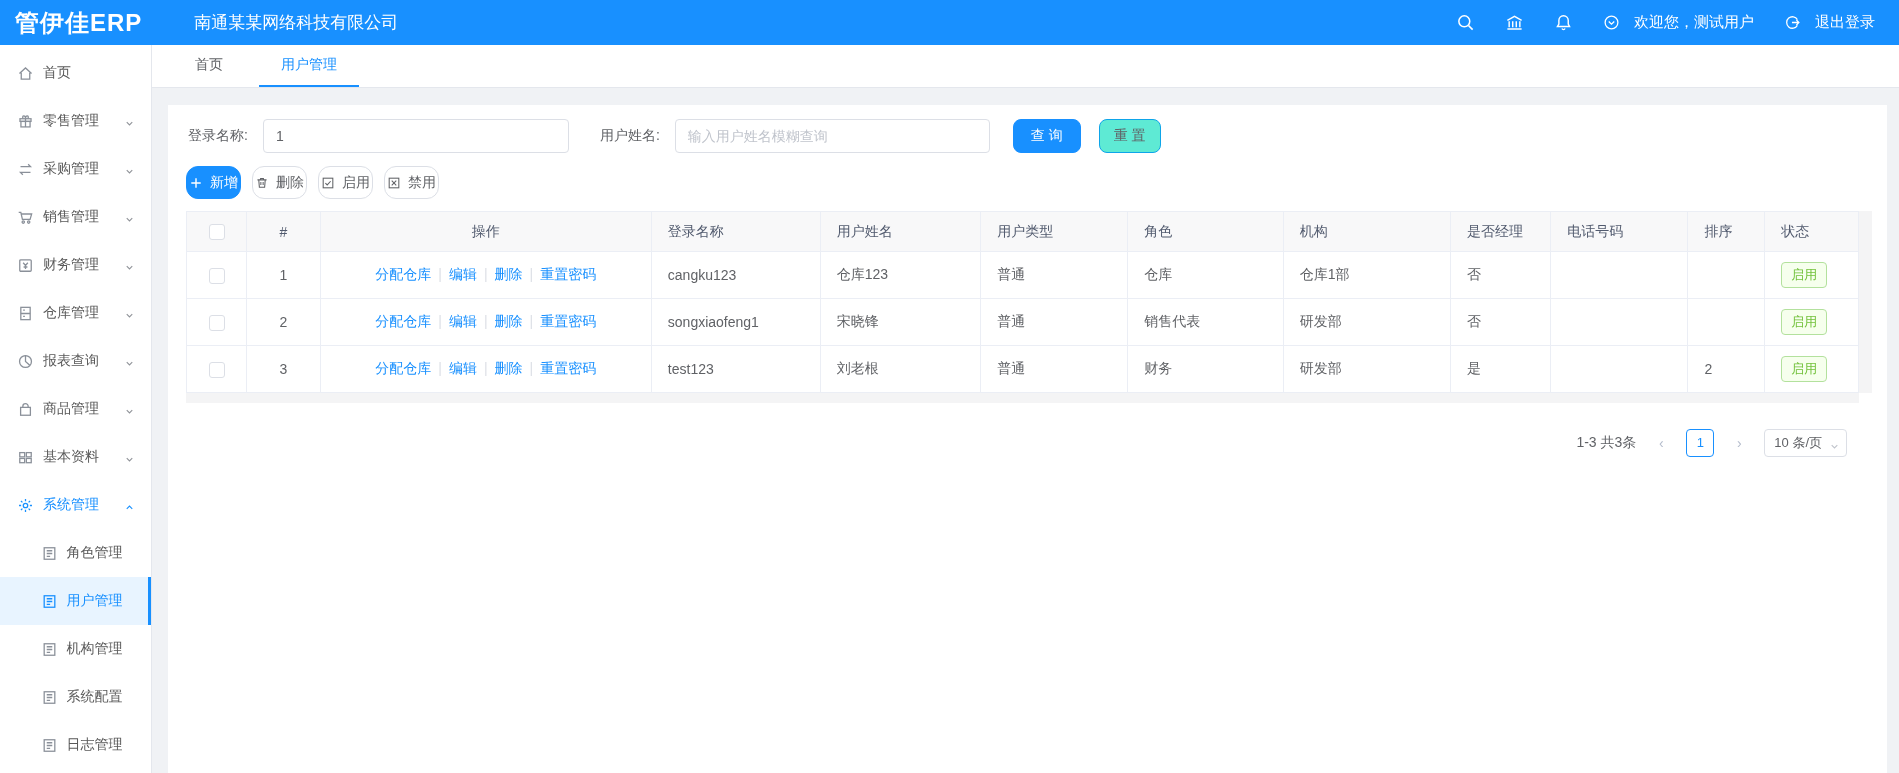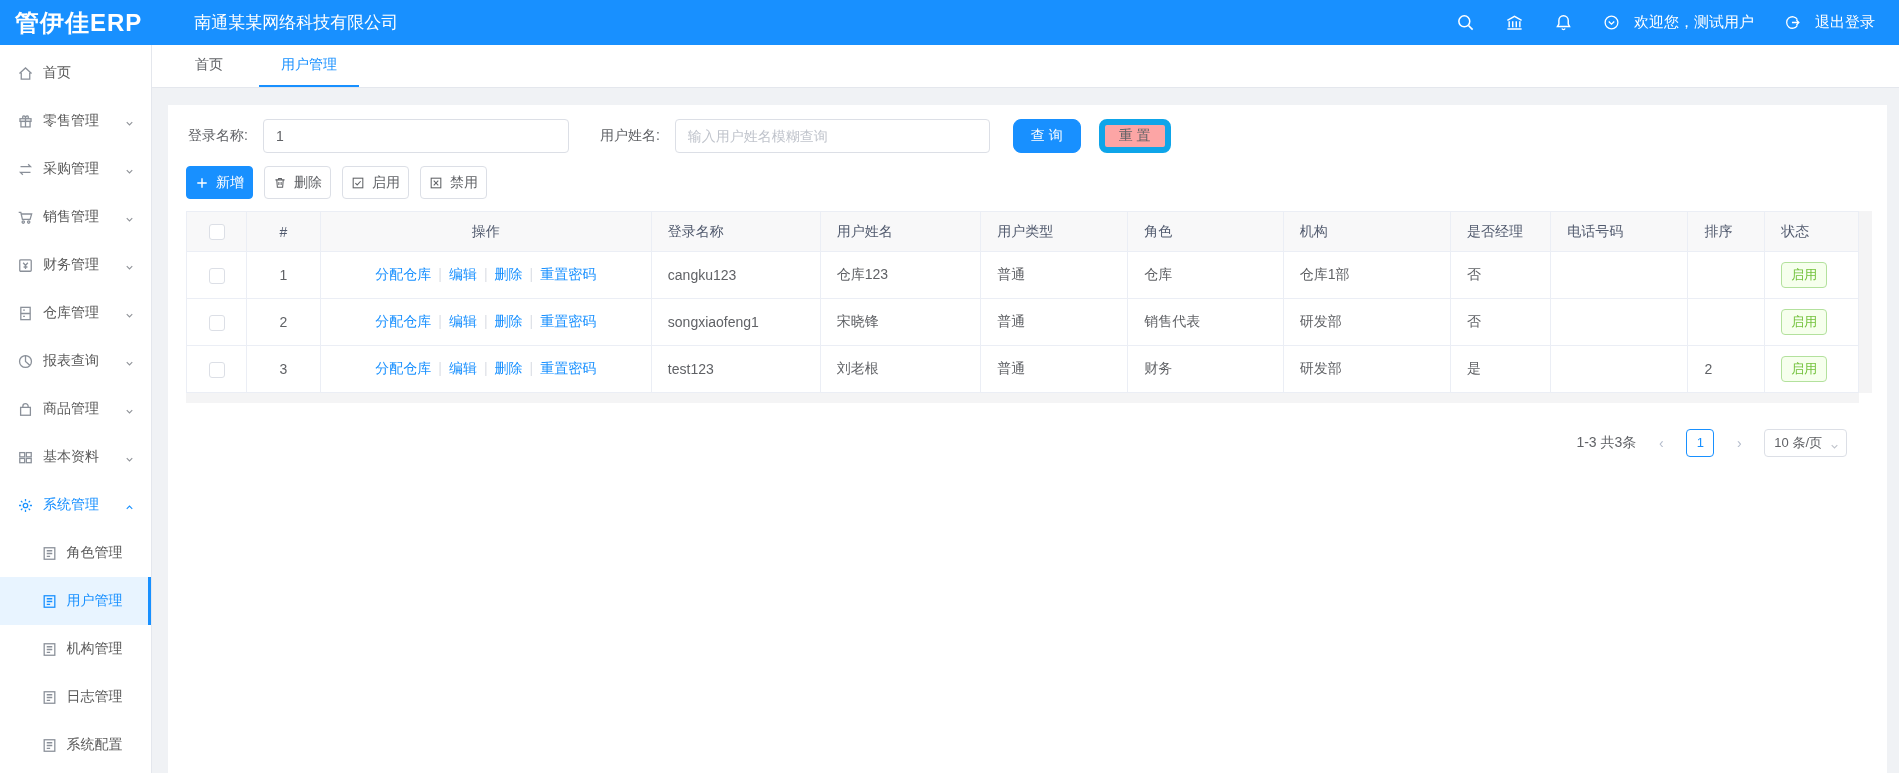--- a/index.html
+++ b/index.html
@@ -49,27 +49,27 @@
   .inp { height:34px; border:1px solid #dcdfe6; border-radius:4px; padding:0 12px;
     font-size:14px; color:#606266; outline:none; font-family:inherit; }
   .inp::placeholder { color:#c0c4cc; }
   .inp-login { width:306px; }
   .inp-name { width:315px; margin-left:0; }
   .f-label2 { margin-left:31px; }
   .btn { height:34px; border-radius:8px; font-size:14px; cursor:pointer;
     font-family:inherit; display:inline-flex; align-items:center; }
   .btn-query { margin-left:23px; background:#1890ff; border:1px solid #1890ff;
     color:#fff; padding:0 17px; }
-  .btn-reset { margin-left:18px; background:#fca5a5; border:6px solid #0ea5e9;
+  .btn-reset { margin-left:18px; background:#5eead4; border:1px solid #0ea5e9;
     color:#606266; padding:0 14px; }
 
   
   .toolbar { margin-top:13px; display:flex; gap:11px; padding-left:8px; }
-  .tbtn { height:33px; padding:0 8px; display:inline-flex; align-items:center; gap:7px;
-    font-size:14px; border-radius:4px; border:1px solid #dcdfe6; background:#fff;
+  .tbtn { height:33px; padding:0 2px; display:inline-flex; align-items:center; gap:7px;
+    font-size:14px; border-radius:12px; border:1px solid #dcdfe6; background:#fff;
     color:#606266; cursor:pointer; font-family:inherit; }
   .tbtn .bicon { width:14px; height:14px; display:inline-flex; }
   .tbtn .bicon svg { width:100%; height:100%; }
   .tbtn.primary { background:#1890ff; border-color:#1890ff; color:#fff; }
 
   
   .table-wrap { margin:12px 5px 0 8px; position:relative; padding-right:13px; padding-bottom:10px; }
   .vtrack { position:absolute; top:0; right:0; bottom:10px; width:13px; background:#f4f4f5; }
   .htrack { position:absolute; left:0; right:13px; bottom:0; height:10px; background:#f4f4f5; }
   table { width:100%; border-collapse:collapse; table-layout:fixed; font-size:14px; color:#606266; }
@@ -263,28 +263,28 @@
               <rect x="3" y="2.6" width="10" height="10.8"></rect>
               <path d="M5.4 5.4h5.2M5.4 8h5.2M5.4 10.6h3.2"></path>
             </svg></span>
         <span>机构管理</span>
       </div>
       <div class="s-item sub">
         <span class="s-icon"><svg viewBox="0 0 16 16" fill="none" stroke="currentColor" stroke-width="1.2">
               <rect x="3" y="2.6" width="10" height="10.8"></rect>
               <path d="M5.4 5.4h5.2M5.4 8h5.2M5.4 10.6h3.2"></path>
             </svg></span>
-        <span>日志管理</span>
+        <span>系统配置</span>
       </div>
       <div class="s-item sub">
         <span class="s-icon"><svg viewBox="0 0 16 16" fill="none" stroke="currentColor" stroke-width="1.2">
               <rect x="3" y="2.6" width="10" height="10.8"></rect>
               <path d="M5.4 5.4h5.2M5.4 8h5.2M5.4 10.6h3.2"></path>
             </svg></span>
-        <span>系统配置</span>
+        <span>日志管理</span>
       </div>
     </aside>
 
     <div class="content">
       <div class="tabbar">
         <div class="tab">
             <span>首页</span>
           </div>
         <div class="tab active">
             <span>用户管理</span>

